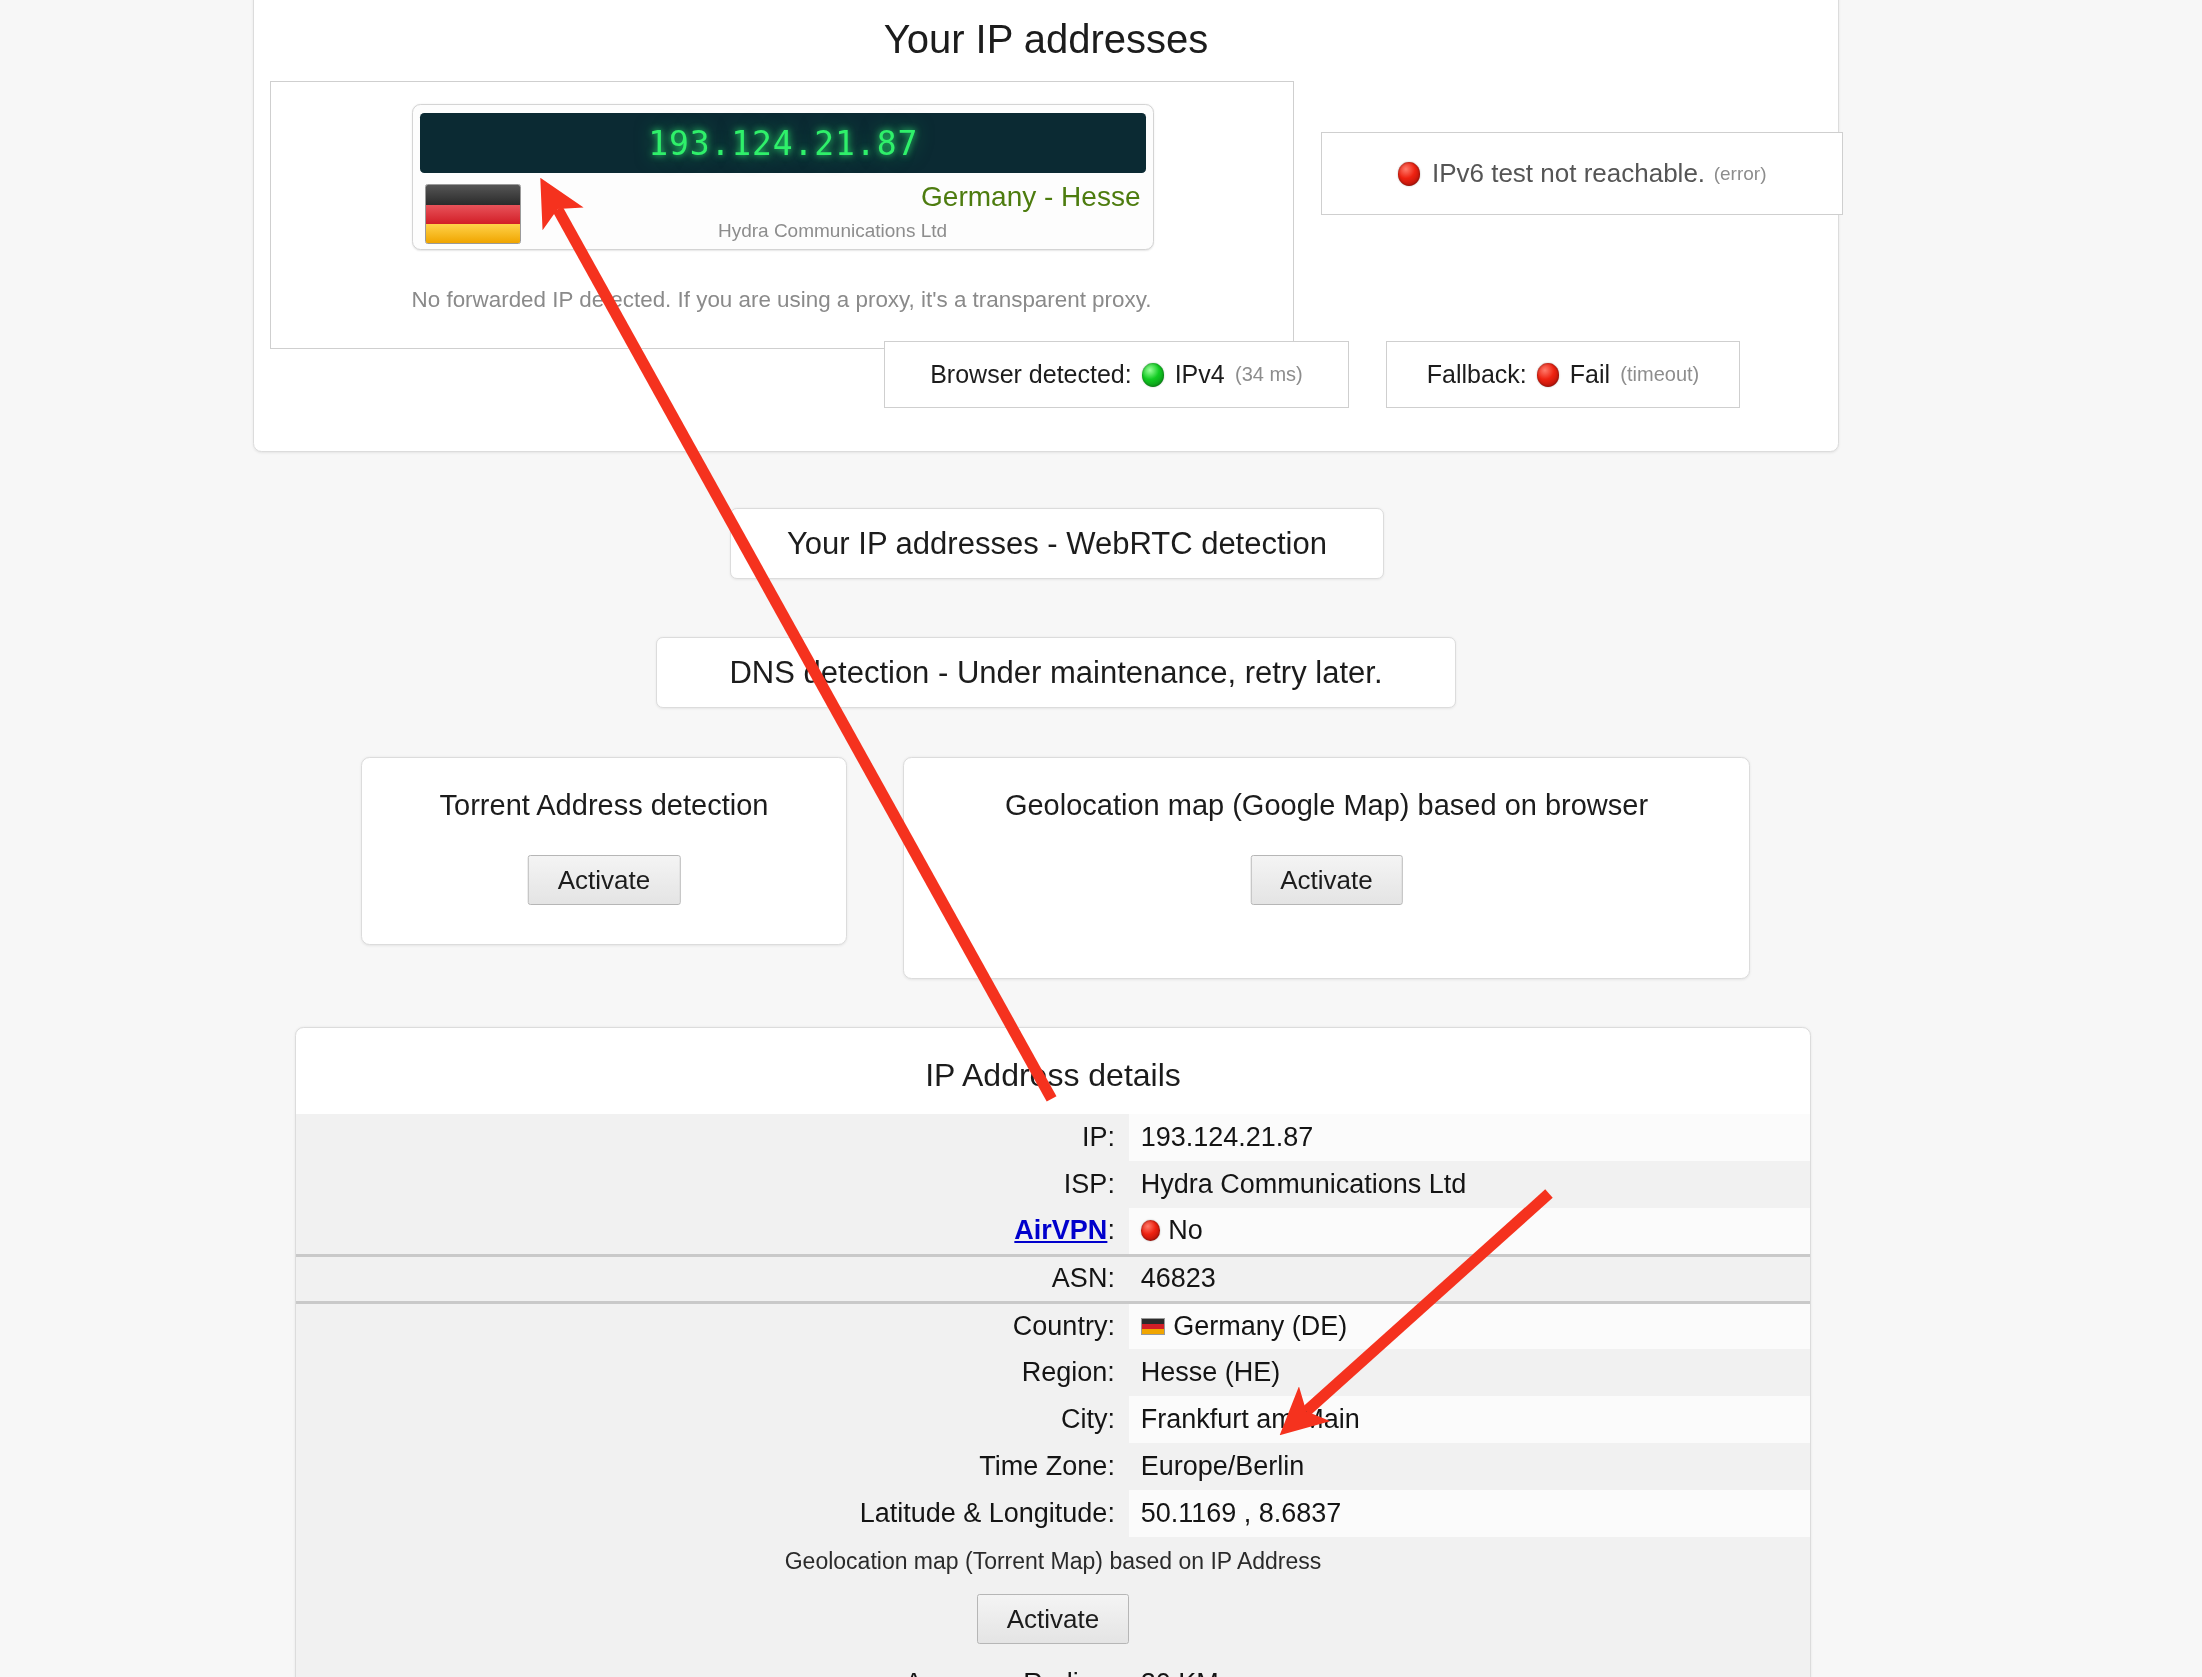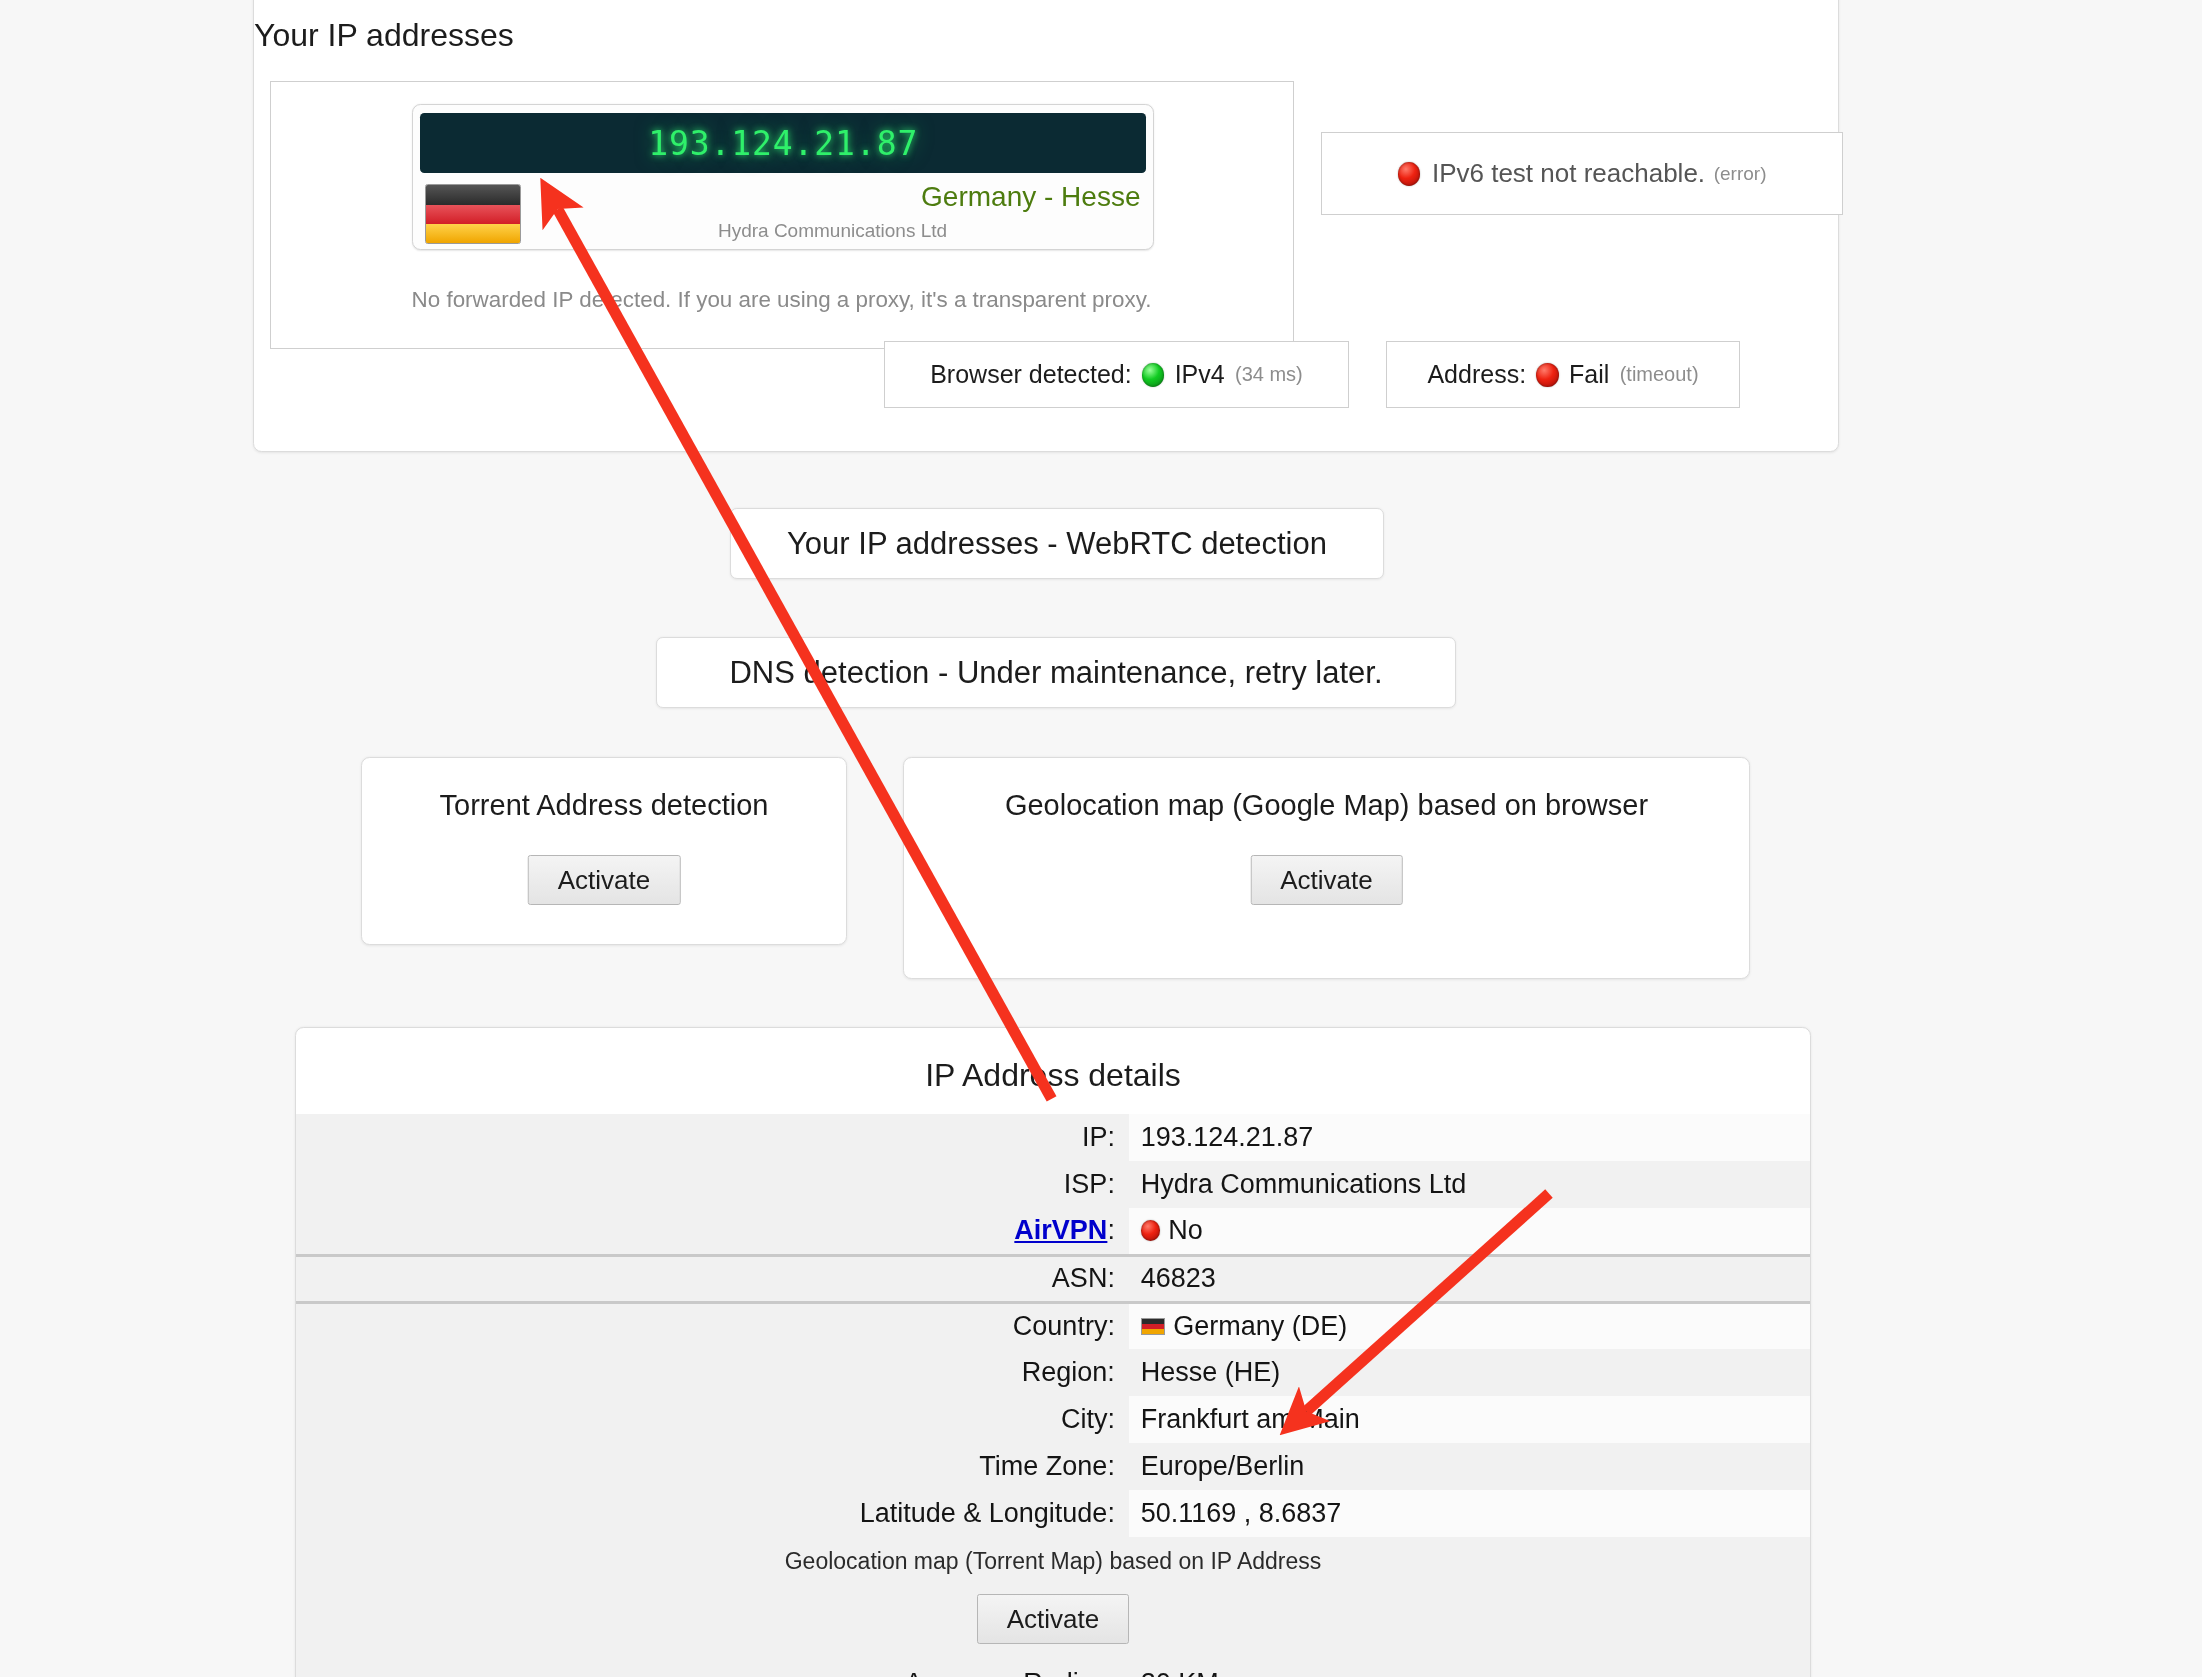--- a/index.html
+++ b/index.html
@@ -30,21 +30,22 @@
 
   
   #panel-ipaddresses {
     left: 253px; top: -34px;
     width: 1586px; height: 486px;
   }
   #title-ipaddresses {
     position: absolute;
     left: 0; top: 50px;
     width: 100%;
-    font-size: 32px;
+    text-align: center;
+    font-size: 40px;
     color: #1c1c1c;
   }
 
   #ip-inner-box {
     position: absolute;
     left: 15.5px; top: 114px;
     width: 1024px; height: 268px;
     border: 0.9px solid #cfcfcf;
     background: #fff;
   }
@@ -340,21 +341,21 @@
     </div>
 
     <div class="pill" id="pill-browser-default">
       <span>Browser detected:</span>
       <span class="led led-green"></span>
       <span>IPv4</span>
       <span class="muted">(34 ms)</span>
     </div>
 
     <div class="pill" id="pill-fallback">
-      <span>Address:</span>
+      <span>Fallback:</span>
       <span class="led led-red"></span>
       <span>Fail</span>
       <span class="muted">(timeout)</span>
     </div>
   </div>
 
   <div class="banner" id="banner-webrtc">Your IP addresses - WebRTC detection</div>
 
   <div class="banner" id="banner-dns">DNS detection - Under maintenance, retry later.</div>
 

